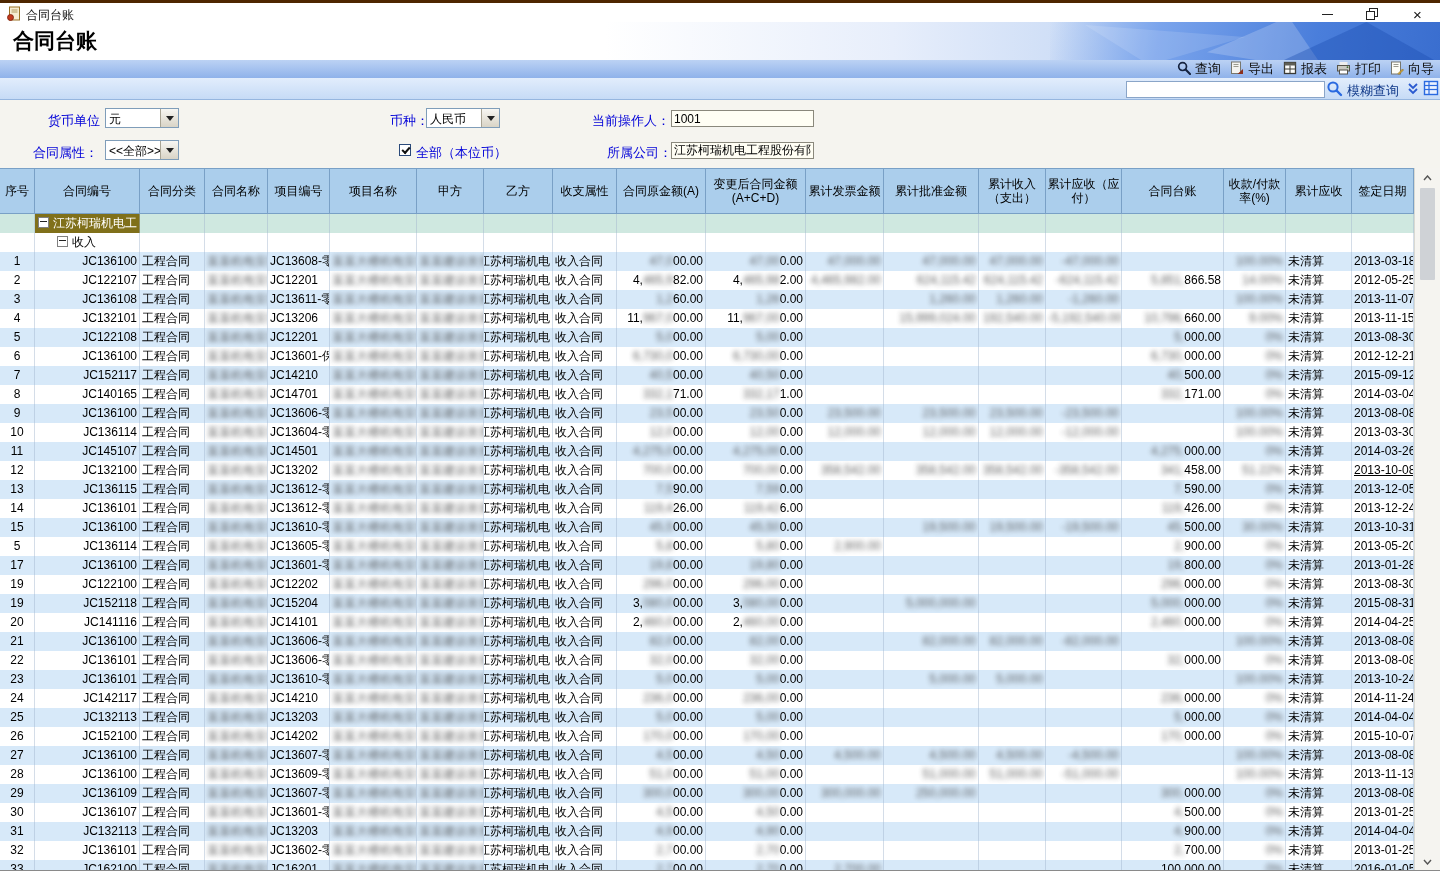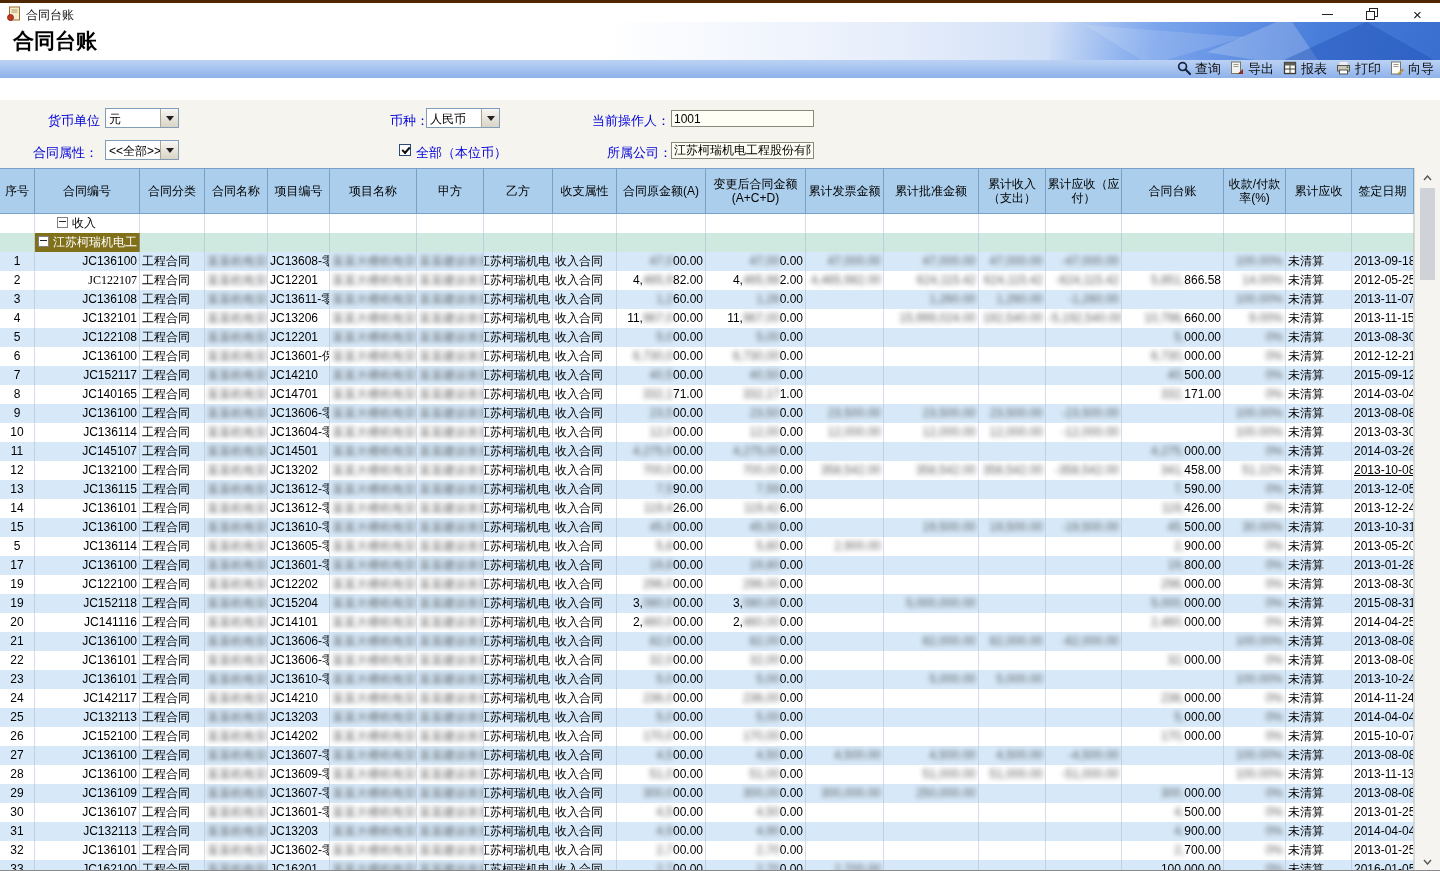--- a/index.html
+++ b/index.html
@@ -153,20 +153,38 @@
               <rect x="1.5" y="1" width="9" height="12" fill="#fdfdf7" stroke="#77776e"></rect>
               <rect x="3.5" y="3" width="5" height="1" fill="#9a9a90"></rect>
               <rect x="3.5" y="5" width="5" height="1" fill="#9a9a90"></rect>
               <path d="M8 12.5 L12.5 8 L13.5 9 L9 13.5 Z" fill="#d7a93c" stroke="#8f6d17" stroke-width="0.6"></path>
             </svg></span>
           <span>向导</span>
         </span>
       </div>
   </div>
 
+  <div class="band2">
+    <input class="qsearch" value="" style="">
+    <svg class="fz-ico" width="17" height="17" viewBox="0 0 17 17">
+      <circle cx="7" cy="7" r="4.6" fill="none" stroke="#2a6ae0" stroke-width="2"></circle>
+      <line x1="10.5" y1="10.5" x2="15" y2="15" stroke="#2a6ae0" stroke-width="2.4" stroke-linecap="round"></line>
+    </svg>
+    <span class="fz-label">模糊查询</span>
+    <svg class="fz-chev" width="14" height="15" viewBox="0 0 14 15">
+      <polyline points="3,3 7,7 11,3" fill="none" stroke="#2a5ad0" stroke-width="1.8"></polyline>
+      <polyline points="3,8 7,12 11,8" fill="none" stroke="#2a5ad0" stroke-width="1.8"></polyline>
+    </svg>
+    <svg class="fz-grid" width="16" height="16" viewBox="0 0 16 16">
+      <rect x="1.5" y="1.5" width="13" height="13" fill="#eaf2ff" stroke="#2a6ae0" stroke-width="1.4"></rect>
+      <line x1="1.5" y1="5.5" x2="14.5" y2="5.5" stroke="#2a6ae0" stroke-width="1.2"></line>
+      <line x1="1.5" y1="9.5" x2="14.5" y2="9.5" stroke="#2a6ae0" stroke-width="1.2"></line>
+      <line x1="6" y1="1.5" x2="6" y2="14.5" stroke="#2a6ae0" stroke-width="1.2"></line>
+    </svg>
+  </div>
 
   <div class="filters">
     <span class="flabel" style="left:48px;top:12px">货币单位：</span>
     <span class="combo" style="left:105px;top:8px">
       <span class="val">元</span>
       <span class="btn"></span>
     </span>
     <span class="flabel" style="left:390px;top:12px">币种：</span>
     <span class="combo" style="left:426px;top:8px">
       <span class="val">人民币</span>
@@ -202,20 +220,41 @@
         <div class="th" style="width: 78px;">累计发票金额</div>
         <div class="th" style="width: 95px;">累计批准金额</div>
         <div class="th" style="width: 67px;">累计收入（支出）</div>
         <div class="th" style="width: 76px;">累计应收（应付）</div>
         <div class="th" style="width: 102px;">合同台账</div>
         <div class="th" style="width: 62px;">收款/付款率(%)</div>
         <div class="th" style="width: 66px;">累计应收</div>
         <div class="th" style="width: 62px;">签定日期</div>
       </div>
     <div class="gbody" id="gbody">
+        <div class="tr grp1">
+          <div class="td c0" style="width: 35px;"></div>
+          <div class="td c1 gsel" style="width: 105px;"><span class="cbox"></span><span>江苏柯瑞机电工</span></div>
+          <div class="td c2" style="width: 65px;"></div>
+          <div class="td c3" style="width: 63px;"></div>
+          <div class="td c4" style="width: 62px;"></div>
+          <div class="td c5" style="width: 87px;"></div>
+          <div class="td c6" style="width: 67px;"></div>
+          <div class="td c7" style="width: 69px;"></div>
+          <div class="td c8" style="width: 64px;"></div>
+          <div class="td c9" style="width: 89px;"></div>
+          <div class="td c10" style="width: 100px;"></div>
+          <div class="td c11" style="width: 78px;"></div>
+          <div class="td c12" style="width: 95px;"></div>
+          <div class="td c13" style="width: 67px;"></div>
+          <div class="td c14" style="width: 76px;"></div>
+          <div class="td c15" style="width: 102px;"></div>
+          <div class="td c16" style="width: 62px;"></div>
+          <div class="td c17" style="width: 66px;"></div>
+          <div class="td c18" style="width: 62px;"></div>
+        </div>
         <div class="tr grp2">
           <div class="td c0" style="width: 35px;"></div>
           <div class="td c1" style="width: 105px; padding-left: 21px;"><span class="cbox"></span><span>收入</span></div>
           <div class="td c2" style="width: 65px;"></div>
           <div class="td c3" style="width: 63px;"></div>
           <div class="td c4" style="width: 62px;"></div>
           <div class="td c5" style="width: 87px;"></div>
           <div class="td c6" style="width: 67px;"></div>
           <div class="td c7" style="width: 69px;"></div>
           <div class="td c8" style="width: 64px;"></div>
@@ -223,65 +262,44 @@
           <div class="td c10" style="width: 100px;"></div>
           <div class="td c11" style="width: 78px;"></div>
           <div class="td c12" style="width: 95px;"></div>
           <div class="td c13" style="width: 67px;"></div>
           <div class="td c14" style="width: 76px;"></div>
           <div class="td c15" style="width: 102px;"></div>
           <div class="td c16" style="width: 62px;"></div>
           <div class="td c17" style="width: 66px;"></div>
           <div class="td c18" style="width: 62px;"></div>
         </div>
-        <div class="tr grp1">
-          <div class="td c0" style="width: 35px;"></div>
-          <div class="td c1 gsel" style="width: 105px;"><span class="cbox"></span><span>江苏柯瑞机电工</span></div>
-          <div class="td c2" style="width: 65px;"></div>
-          <div class="td c3" style="width: 63px;"></div>
-          <div class="td c4" style="width: 62px;"></div>
-          <div class="td c5" style="width: 87px;"></div>
-          <div class="td c6" style="width: 67px;"></div>
-          <div class="td c7" style="width: 69px;"></div>
-          <div class="td c8" style="width: 64px;"></div>
-          <div class="td c9" style="width: 89px;"></div>
-          <div class="td c10" style="width: 100px;"></div>
-          <div class="td c11" style="width: 78px;"></div>
-          <div class="td c12" style="width: 95px;"></div>
-          <div class="td c13" style="width: 67px;"></div>
-          <div class="td c14" style="width: 76px;"></div>
-          <div class="td c15" style="width: 102px;"></div>
-          <div class="td c16" style="width: 62px;"></div>
-          <div class="td c17" style="width: 66px;"></div>
-          <div class="td c18" style="width: 62px;"></div>
-        </div>
         <div class="tr odd">
           <div class="td c0 ctr" style="width: 35px;">1</div>
           <div class="td c1 rt" style="width: 105px;">JC136100</div>
           <div class="td c2" style="width: 65px;">工程合同</div>
           <div class="td c3" style="width: 63px;"><span class="bl">某某机电安装工</span></div>
           <div class="td c4" style="width: 62px;">JC13608-零</div>
           <div class="td c5" style="width: 87px;"><span class="bl">某某大楼机电安装工程（某某标段）</span></div>
           <div class="td c6" style="width: 67px;"><span class="bl">某某建设发展有限公司</span></div>
           <div class="td c7" style="width: 69px;">江苏柯瑞机电</div>
           <div class="td c8" style="width: 64px;">收入合同</div>
           <div class="td c9 rt" style="width: 89px;"><span class="bl">47,0</span><span>00.00</span></div>
           <div class="td c10 rt" style="width: 100px;"><span class="bl">47,00</span><span>0.00</span></div>
           <div class="td c11 rt" style="width: 78px;"><span class="bl">47,000.00</span></div>
           <div class="td c12 rt" style="width: 95px;"><span class="bl">47,000.00</span></div>
           <div class="td c13 rt" style="width: 67px;"><span class="bl">47,000.00</span></div>
           <div class="td c14 rt" style="width: 76px;"><span class="bl">-47,000.00</span></div>
           <div class="td c15 rt" style="width: 102px;"></div>
           <div class="td c16 rt" style="width: 62px;"><span class="bl">100.00%</span></div>
           <div class="td c17" style="width: 66px;">未清算</div>
-          <div class="td c18" style="width: 62px;">2013-09-18</div>
+          <div class="td c18" style="width: 62px;">2013-03-18</div>
         </div>
         <div class="tr even">
           <div class="td c0 ctr" style="width: 35px;">2</div>
-          <div class="td c1 rt" style="width: 105px; font-family: Liberation Serif, serif;">JC122107</div>
+          <div class="td c1 rt" style="width: 105px;">JC122107</div>
           <div class="td c2" style="width: 65px;">工程合同</div>
           <div class="td c3" style="width: 63px;"><span class="bl">某某机电安装工</span></div>
           <div class="td c4" style="width: 62px;">JC12201</div>
           <div class="td c5" style="width: 87px;"><span class="bl">某某大楼机电安装工程（某某标段）</span></div>
           <div class="td c6" style="width: 67px;"><span class="bl">某某建设发展有限公司</span></div>
           <div class="td c7" style="width: 69px;">江苏柯瑞机电</div>
           <div class="td c8" style="width: 64px;">收入合同</div>
           <div class="td c9 rt" style="width: 89px;"><span>4,</span><span class="bl">465,9</span><span>82.00</span></div>
           <div class="td c10 rt" style="width: 100px;"><span>4,</span><span class="bl">465,98</span><span>2.00</span></div>
           <div class="td c11 rt" style="width: 78px;"><span class="bl">4,465,982.00</span></div>

